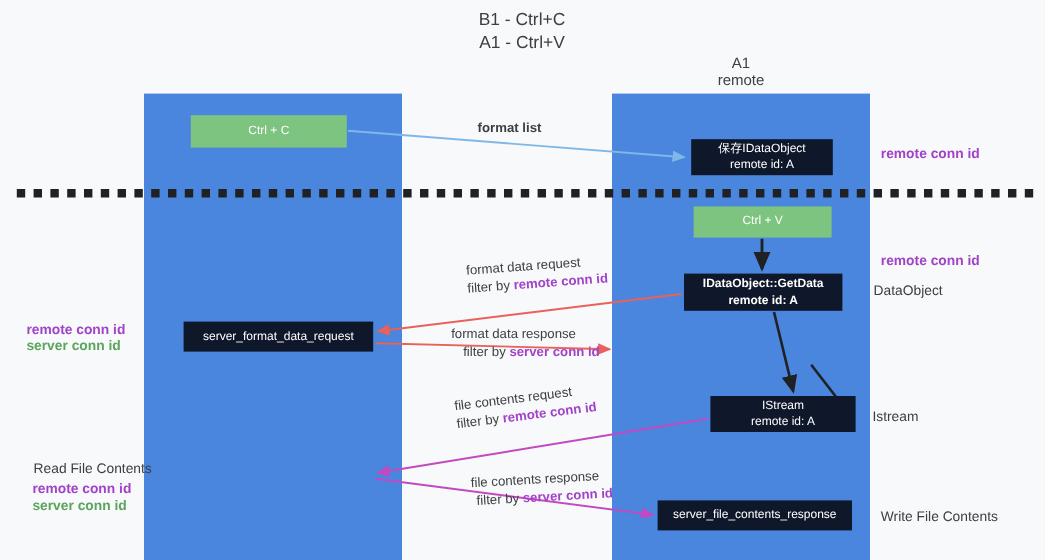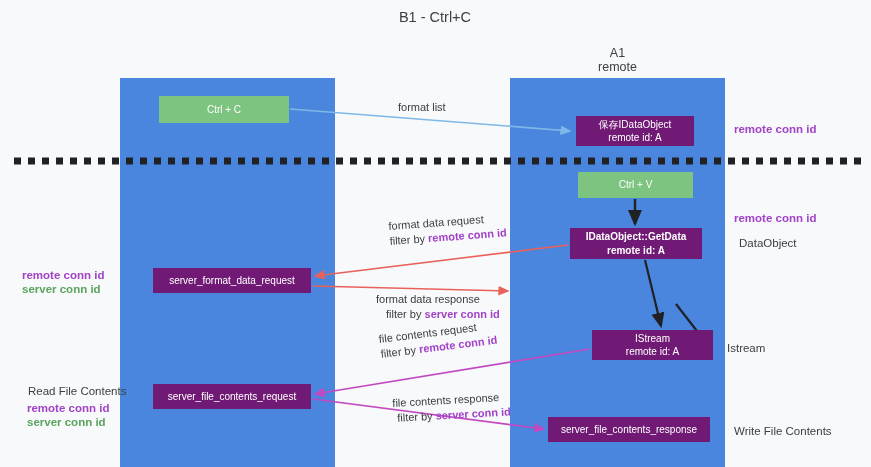--- a/index.html
+++ b/index.html
@@ -26,72 +26,73 @@
   #hdr-b1{left:120px;top:46px;width:215px;}
   #hdr-a1{left:510px;top:46px;width:215px;}
 
   
   .node{
     position:absolute;display:flex;align-items:center;justify-content:center;
     text-align:center;color:#ffffff;font-size:10px;line-height:13.5px;
     box-sizing:border-box;padding:2px 4px;
   }
   .green{background:#7cc47f;}
-  .orange{background:#701a75;}
+  .orange{background:#0f172a;}
 
   #n-ctrlc{left:159px;top:96px;width:130px;height:27px;}
   #n-idataobject{left:576px;top:116px;width:118px;height:30px;}
   #n-ctrlv{left:578px;top:172px;width:115px;height:26px;align-items:center;}
   #n-getdata{left:570px;top:228px;width:132px;height:31px;font-weight:bold;}
   #n-sfdreq{left:153px;top:268px;width:158px;height:25px;}
   #n-sfdresp{left:512px;top:278px;width:160px;height:25px;}
   #n-istream{left:592px;top:330px;width:121px;height:30px;}
   #n-sfcreq{left:153px;top:384px;width:158px;height:25px;}
   #n-sfcresp{left:548px;top:417px;width:162px;height:25px;text-align:center;}
 
   
   .side{position:absolute;font-size:11.5px;line-height:14px;}
   .purple{color:#a142c8;font-weight:bold;}
   .green-t{color:#5aa45d;font-weight:bold;}
   .plain{color:#3c4043;}
 
   #s-rcid1{left:734px;top:122px;}
   #s-rcid2{left:734px;top:211px;}
-  #s-dataobject{left:728px;top:236px;margin-left:11px;}
+  #s-dataobject{left:728px;top:236px;}
   #s-istream{left:727px;top:341px;}
   #s-write{left:734px;top:424px;text-align:center;}
   #s-left1{left:22px;top:268px;text-align:left;}
   #s-read{left:28px;top:384px;}
   #s-left2{left:27px;top:401px;text-align:left;}
 
   
   .elabel{
     position:absolute;font-size:11px;line-height:15px;color:#3c4043;
     white-space:nowrap;transform-origin:0 0;
   }
   .elabel b{font-weight:bold;}
-  #e-formatlist{left:398px;top:100px;}
+  #e-formatlist{left:398px;top:100px;font-weight:bold;}
   #e-fdreq{left:388px;top:219px;transform:rotate(-4.2deg);}
-  #e-fdresp{left:376px;top:272px;margin-top:20px;}
+  #e-fdresp{left:376px;top:272px;}
   #e-fcreq{left:378px;top:332px;transform:rotate(-7deg);}
   #e-fcresp{left:392px;top:396px;transform:rotate(-3.2deg);}
 
   
   #overlay{position:absolute;left:0;top:0;width:871px;height:467px;pointer-events:none;}
 </style>
 </head>
 <body>
 
 <div id="stage">
 
   <div class="col" id="col-b1"></div>
   <div class="col" id="col-a1"></div>
 
   <div class="title" id="main-title">
     <div>B1 - Ctrl+C</div>
+    <div>A1 - Ctrl+V</div>
   </div>
   <div class="title" id="hdr-a1">
     <div>A1</div>
     <div>remote</div>
   </div>
 
   <svg id="overlay" viewBox="0 0 871 467">
     <defs>
       <marker id="ah-blue" markerWidth="7" markerHeight="7" refX="6" refY="3" orient="auto">
         <path d="M0,0 L7,3 L0,6 z" fill="#7fb8e8"></path>
@@ -153,23 +154,20 @@
   </div>
 
 
   <div class="node orange" id="n-istream">
     <span>
       <span>IStream</span><br>
       <span>remote id: A</span>
     </span>
   </div>
 
-  <div class="node orange" id="n-sfcreq">
-    <span>server_file_contents_request</span>
-  </div>
 
   <div class="node orange" id="n-sfcresp">
     <span>server_file_contents_response</span>
   </div>
 
   <div class="elabel" id="e-formatlist">
     <span>format list</span>
   </div>
 
   <div class="elabel" id="e-fdreq">

